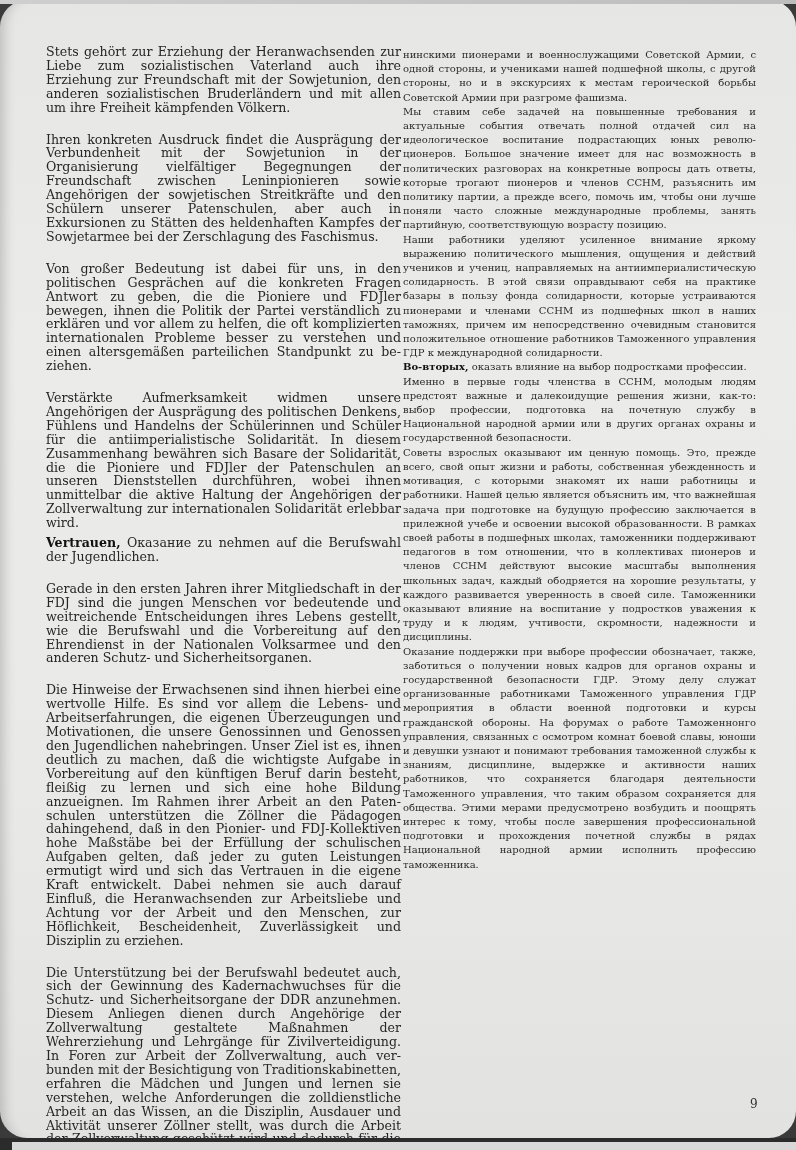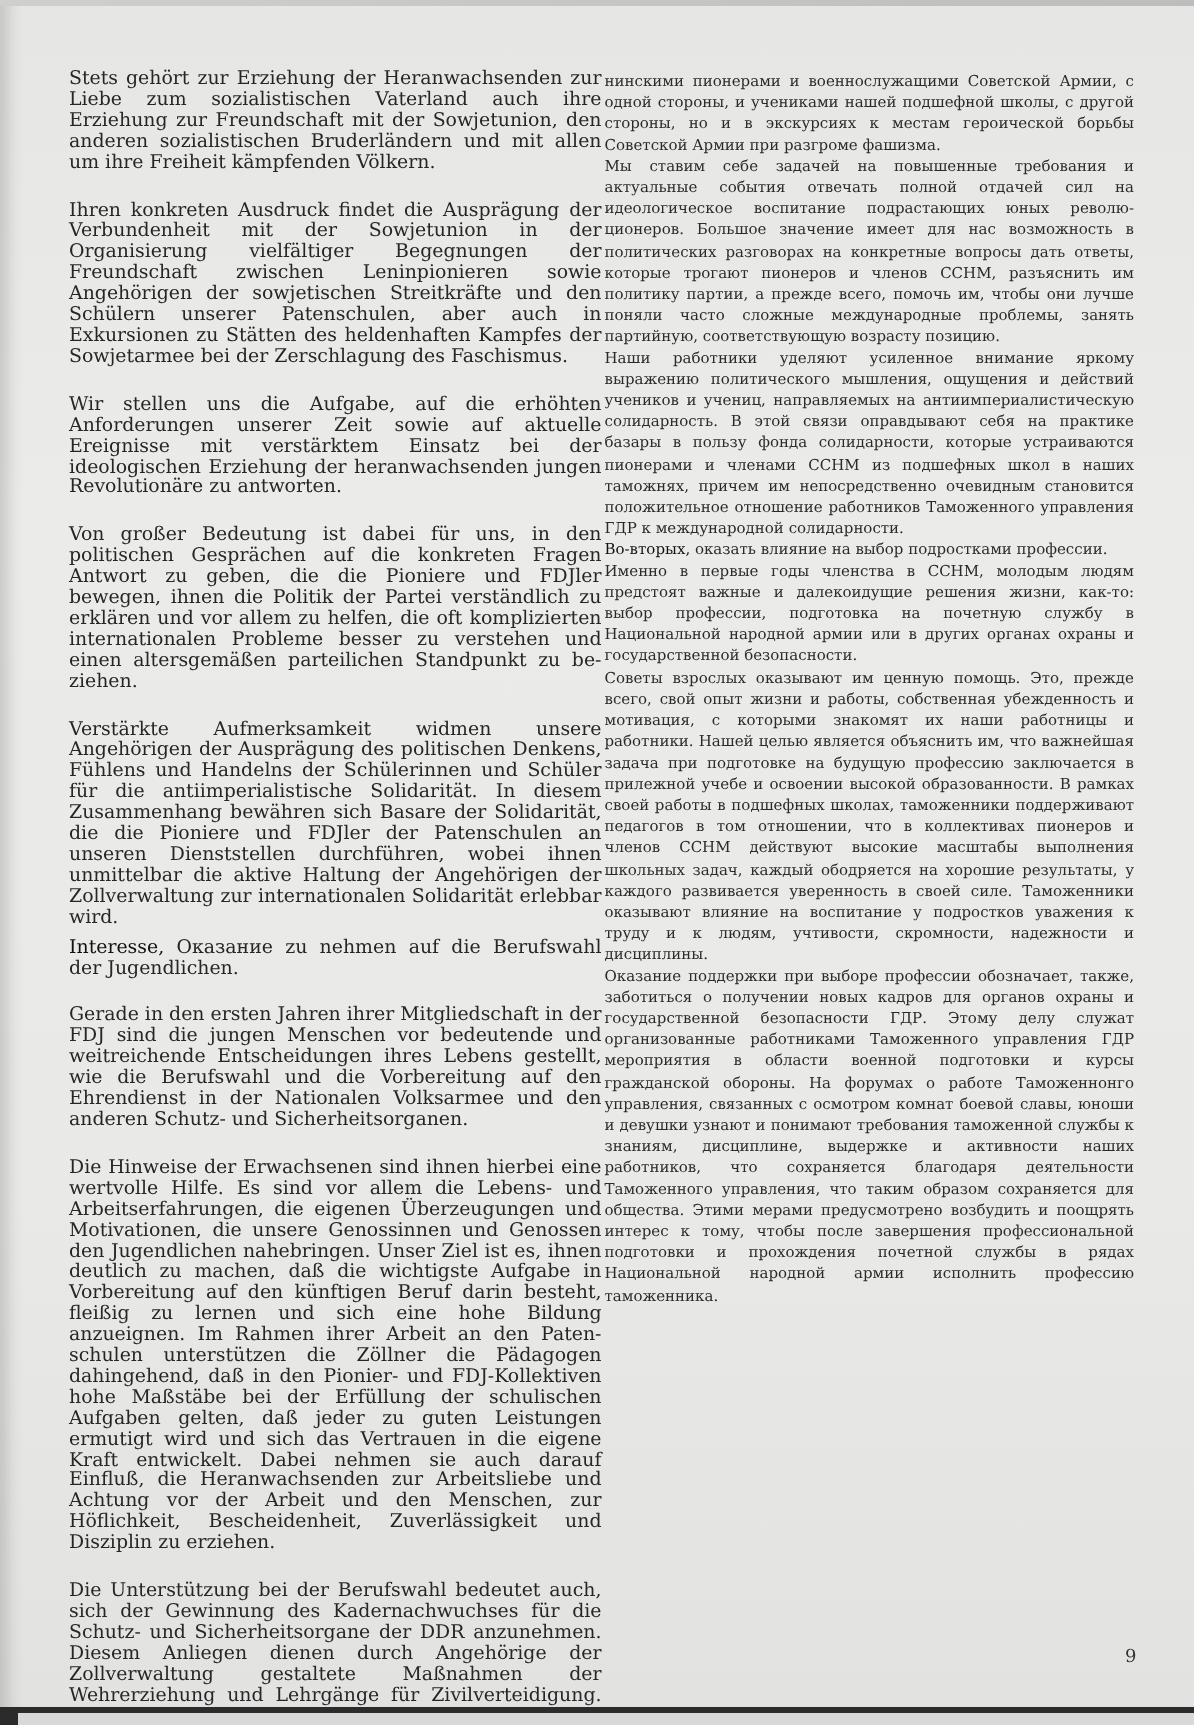--- a/index.html
+++ b/index.html
@@ -6,20 +6,21 @@
     body {
       width: 796px; height: 1150px; overflow: hidden;
       background: #3a3a3a;
       font-family: "DejaVu Serif", "Liberation Serif", serif;
     }
     .page {
       position: absolute; left: 0; top: 0;
       width: 796px; height: 1138px;
       background: linear-gradient(180deg, #e6e6e4 0%, #ebebea 30%, #e9e9e8 70%, #e2e2e1 100%);
       box-shadow: inset 14px 0 12px -10px rgba(0,0,0,0.18);
+      border-radius: 27px;
     }
     .top-edge {
       position: absolute; left: 0; top: 0; width: 796px; height: 4px;
       background: linear-gradient(90deg, #cfcfcf, #bdbdbd);
     }
     .bottom-band {
       position: absolute; left: 0; top: 1138px; width: 796px; height: 12px;
       background: #2b2b2b;
     }
     .bottom-band .inner {
@@ -33,39 +34,38 @@
       line-height: 13.9px;
       text-align: justify;
       hyphens: manual;
     }
     .col-left { left: 46px; width: 355px; }
     .col-right { left: 403px; width: 353px; top: 48px; line-height: 14.2px; font-size: 10px; color: #2a2a2a; }
     .col p { margin: 0; }
     .col-left p + p { margin-top: 18px; }
     .col-left p.gap { margin-top: 6px; }
     .col-right p + p { margin-top: 0; }
-    .lead { font-weight: normal; color: #111; }
+    .lead { font-weight: bold; color: #111; }
     .page-number {
       position: absolute; left: 750px; top: 1097px;
       font-size: 12px; color: #333;
     }
   </style>
 </head>
 <body>
 
 <div class="page">
   <div class="top-edge"></div>
 
   <div class="col col-left">
     <p><span>Stets gehört zur Erziehung der Heranwachsenden zur Liebe zum sozialistischen Vaterland auch ihre Erziehung zur Freundschaft mit der Sowjetunion, den anderen sozialisti­schen Bruderländern und mit allen um ihre Freiheit kämp­fenden Völkern.</span></p>
     <p><span>Ihren konkreten Ausdruck findet die Ausprägung der Ver­bundenheit mit der Sowjetunion in der Organisierung viel­fältiger Begegnungen der Freundschaft zwischen Leninpio­nieren sowie Angehörigen der sowjetischen Streitkräfte und den Schülern unserer Patenschulen, aber auch in Exkursionen zu Stätten des heldenhaften Kampfes der Sowjetarmee bei der Zerschlagung des Faschismus.</span></p>
-    <p><span>Wir stellen uns die Aufgabe, auf die erhöhten Anforderun­gen unserer Zeit sowie auf aktuelle Ereignisse mit verstärk­tem Einsatz bei der ideologischen Erziehung der heranwach­senden jungen Revolutionäre zu antworten.</span></p>
     <p><span>Von großer Bedeutung ist dabei für uns, in den politischen Gesprächen auf die konkreten Fragen Antwort zu geben, die die Pioniere und FDJler bewegen, ihnen die Politik der Par­tei verständlich zu erklären und vor allem zu helfen, die oft komplizierten internationalen Probleme besser zu verstehen und einen altersgemäßen parteilichen Standpunkt zu be­ziehen.</span></p>
     <p><span>Verstärkte Aufmerksamkeit widmen unsere Angehörigen der Ausprägung des politischen Denkens, Fühlens und Handelns der Schülerinnen und Schüler für die antiimperialistische So­lidarität. In diesem Zusammenhang bewähren sich Basare der Solidarität, die die Pioniere und FDJler der Patenschulen an unseren Dienststellen durchführen, wobei ihnen unmittelbar die aktive Haltung der Angehörigen der Zollverwaltung zur internationalen Solidarität erlebbar wird.</span></p>
-    <p class="gap"><span class="lead">Interesse,</span><span> Оказание zu nehmen auf die Berufswahl der Jugend­lichen.</span></p>
+    <p class="gap"><span class="lead">Vertrauen,</span><span> Оказание zu nehmen auf die Berufswahl der Jugend­lichen.</span></p>
     <p><span>Gerade in den ersten Jahren ihrer Mitgliedschaft in der FDJ sind die jungen Menschen vor bedeutende und weitreichende Entscheidungen ihres Lebens gestellt, wie die Berufswahl und die Vorbereitung auf den Ehrendienst in der Nationalen Volksarmee und den anderen Schutz- und Sicherheitsorga­nen.</span></p>
     <p><span>Die Hinweise der Erwachsenen sind ihnen hierbei eine wert­volle Hilfe. Es sind vor allem die Lebens- und Arbeitserfah­rungen, die eigenen Überzeugungen und Motivationen, die unsere Genossinnen und Genossen den Jugendlichen nahe­bringen. Unser Ziel ist es, ihnen deutlich zu machen, daß die wichtigste Aufgabe in Vorbereitung auf den künftigen Beruf darin besteht, fleißig zu lernen und sich eine hohe Bil­dung anzueignen. Im Rahmen ihrer Arbeit an den Paten­schulen unterstützen die Zöllner die Pädagogen dahingehend, daß in den Pionier- und FDJ-Kollektiven hohe Maßstäbe bei der Erfüllung der schulischen Aufgaben gelten, daß jeder zu guten Leistungen ermutigt wird und sich das Vertrauen in die eigene Kraft entwickelt. Dabei nehmen sie auch darauf Einfluß, die Heranwachsenden zur Arbeitsliebe und Achtung vor der Arbeit und den Menschen, zur Höflichkeit, Beschei­denheit, Zuverlässigkeit und Disziplin zu erziehen.</span></p>
     <p><span>Die Unterstützung bei der Berufswahl bedeutet auch, sich der Gewinnung des Kadernachwuchses für die Schutz- und Sicherheitsorgane der DDR anzunehmen. Diesem Anliegen dienen durch Angehörige der Zollverwaltung gestaltete Maß­nahmen der Wehrerziehung und Lehrgänge für Zivilvertei­digung. In Foren zur Arbeit der Zollverwaltung, auch ver­bunden mit der Besichtigung von Traditionskabinetten, er­fahren die Mädchen und Jungen und lernen sie verstehen, welche Anforderungen die zolldienstliche Arbeit an das Wis­sen, an die Disziplin, Ausdauer und Aktivität unserer Zöll­ner stellt, was durch die Arbeit der Zollverwaltung geschützt wird und dadurch für die Gesellschaft erhalten bleibt. Das soll auch das Interesse wecken und fördern, nach erfolgreicher Berufsausbildung und der Ableistung des Ehrendienstes in der Nationalen Volksarmee den Beruf des Zöllners zu er­greifen.</span></p>
 
   </div>
 
   <div class="col col-right">
     <p><span>нинскими пионерами и военнослужащими Советской Ар­мии, с одной стороны, и учениками нашей подшефной школы, с другой стороны, но и в экскурсиях к местам героической борьбы Советской Армии при разгроме фа­шизма.</span></p>
     <p><span>Мы ставим себе задачей на повышенные требования и актуальные события отвечать полной отдачей сил на идеологическое воспитание подрастающих юных револю­ционеров. Большое значение имеет для нас возможность в политических разговорах на конкретные вопросы дать ответы, которые трогают пионеров и членов ССНМ, разъяснить им политику партии, а прежде всего, помочь им, чтобы они лучше поняли часто сложные междуна­родные проблемы, занять партийную, соответствующую возрасту позицию.</span></p>
     <p><span>Наши работники уделяют усиленное внимание яркому выражению политического мышления, ощущения и действий учеников и учениц, направляемых на антиимпе­риалистическую солидарность. В этой связи оправдывают себя на практике базары в пользу фонда солидарности, которые устраиваются пионерами и членами ССНМ из подшефных школ в наших таможнях, причем им непо­средственно очевидным становится положительное отно­шение работников Таможенного управления ГДР к меж­дународной солидарности.</span></p>

